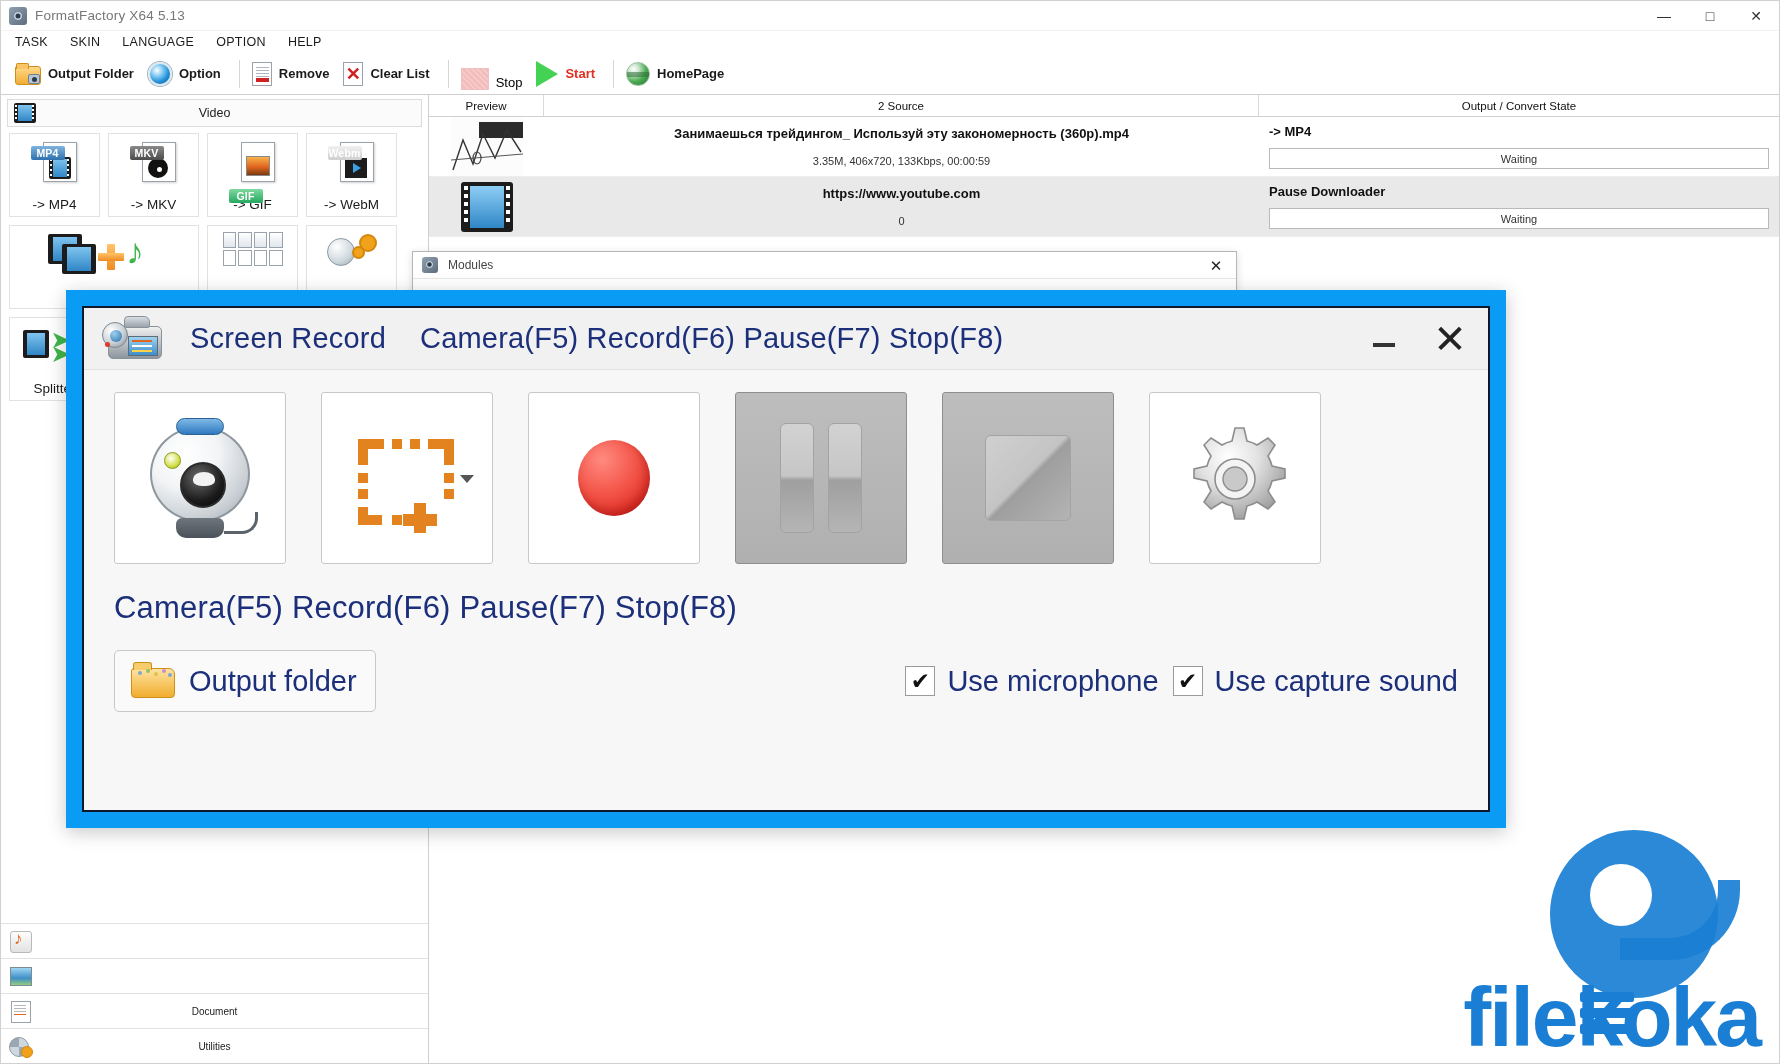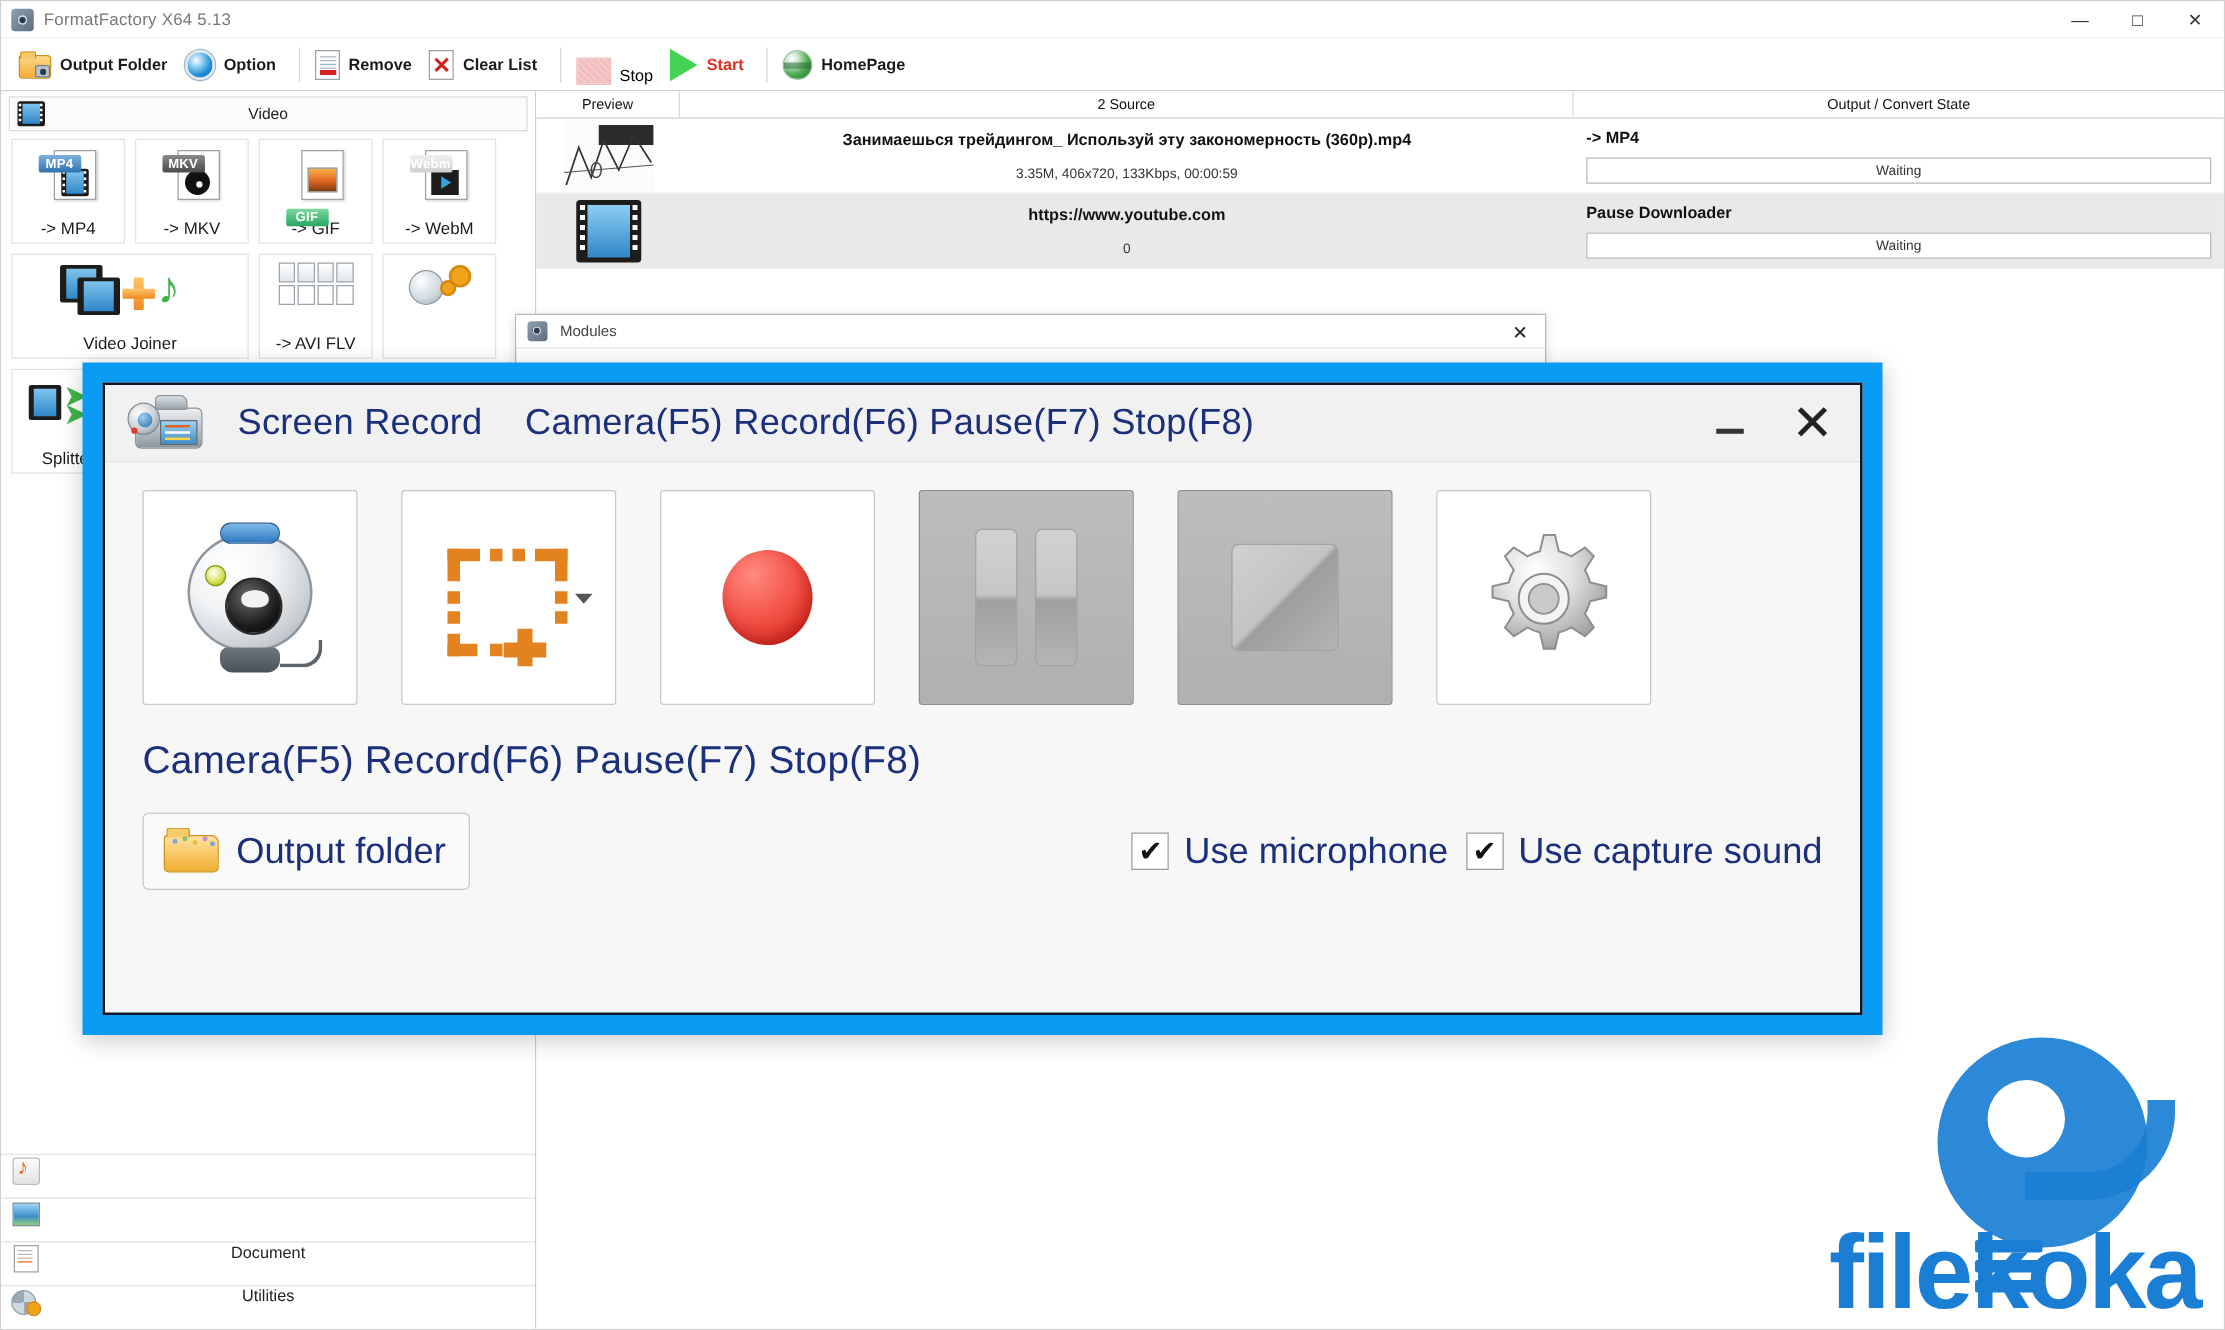--- a/index.html
+++ b/index.html
@@ -253,22 +253,22 @@
     background:radial-gradient(circle at 35% 30%,#8fd0f5,#1f7fc0);
   }
   .split-ico .dot2{
     position:absolute;left:48px;top:22px;width:14px;height:14px;border-radius:50%;
     background:radial-gradient(circle at 35% 30%,#9be39f,#2f9b3b);
   }
 
   
   #cat-list{ margin-top:auto; flex:none;}
   .cat-row{
-    height:35px;border-top:1px solid #e2e2e2;display:flex;position:relative;
-    background:#fff; font-size:13px;color:#222;
+    height:35px;border-top:1px solid #e2e2e2;display:flex;align-items:center;position:relative;
+    background:#fff; font-size:10px;color:#222;
   }
   .cat-row .label{ position:absolute;left:0;right:0;text-align:center;}
   .cat-row .cico{ width:26px;height:24px;margin-left:6px;flex:none;position:relative;}
   .ci-audio{ }
   .ci-audio:before{
     content:"";position:absolute;left:3px;top:2px;width:20px;height:20px;border-radius:3px;
     background:linear-gradient(#fdfdfd,#e2e2e2);border:1px solid #b9b9b9;
   }
   .ci-audio:after{ content:"♪";position:absolute;left:7px;top:0px;font-size:17px;color:#e2651f;}
   .ci-pic:before{
@@ -576,20 +576,27 @@
   <div id="titlebar">
     <div class="app-ico"></div>
     <div class="t-text">FormatFactory X64 5.13</div>
     <div class="win-btns">
       <div class="wb-min">—</div>
       <div class="wb-max">□</div>
       <div class="wb-close">✕</div>
     </div>
   </div>
 
+  <div id="menubar">
+    <span>TASK</span>
+    <span>SKIN</span>
+    <span>LANGUAGE</span>
+    <span>OPTION</span>
+    <span>HELP</span>
+  </div>
 
   <div id="toolbar">
     <div class="tb-item">
       <span class="ico-folder">
           <span class="cam"></span>
         </span>
       <span>Output Folder</span>
     </div>
     <div class="tb-item">
       <span class="ico-option"></span>

